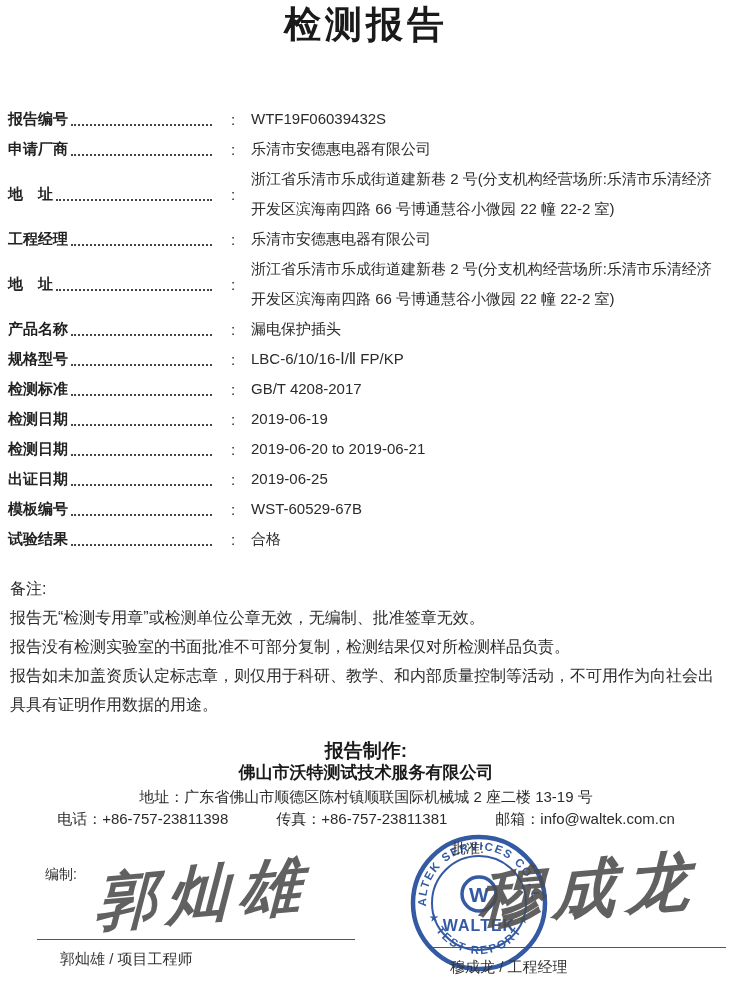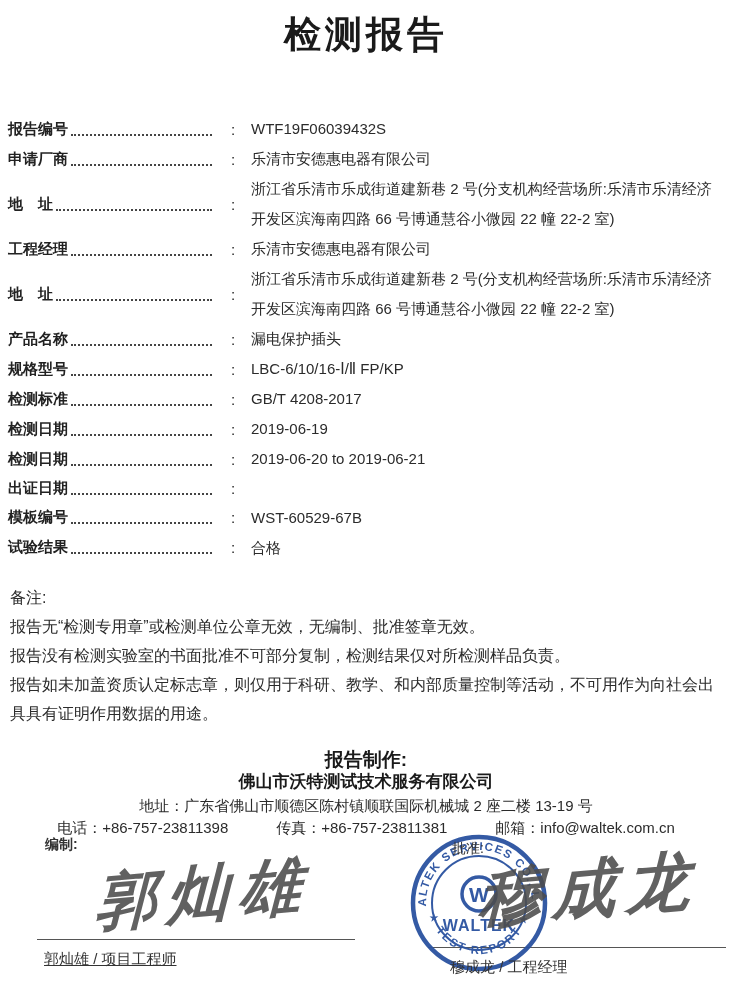--- a/index.html
+++ b/index.html
@@ -2,21 +2,21 @@
 <html><head>
 <meta charset="utf-8">
 <style>
   html,body{margin:0;padding:0;background:#fff;}
   .page{
     position:relative;width:732px;height:1000px;background:#fff;
     font-family:"Liberation Sans","DejaVu Sans",sans-serif;
     color:#2b2b2b;overflow:hidden;
   }
   .title{
-    margin:0;padding-top:10px;text-align:center;
+    margin:0;text-align:center;
     font-size:37px;font-weight:bold;color:#1a1a1a;letter-spacing:4px;
   }
   
   .fields{margin:54px 4px 0 8px;}
   .frow{display:flex;align-items:center;min-height:28.6px;}
   .labelcell{display:flex;align-items:flex-end;width:207px;flex:0 0 207px;}
   .flabel{font-weight:bold;font-size:15px;color:#222;white-space:nowrap;}
   .dots{flex:1;border-bottom:2px dotted #444;margin:0 3px 3px 3px;height:14px;}
   .colon{flex:0 0 36px;text-align:center;font-size:15px;color:#222;}
   .fvalue{flex:1;font-size:15px;line-height:30px;color:#2b2b2b;padding-right:2px;}
@@ -25,34 +25,34 @@
   .remarks-heading{font-weight:normal;}
   
   .footer{margin-top:22px;text-align:center;}
   .f-heading{font-size:19px;font-weight:bold;color:#1a1a1a;line-height:20px;}
   .f-company{font-size:17px;font-weight:bold;color:#1a1a1a;line-height:23px;}
   .f-address{font-size:15px;color:#2b2b2b;line-height:22px;margin-top:2px;}
   .f-contact{display:flex;justify-content:center;gap:48px;font-size:15px;color:#2b2b2b;line-height:22px;}
   
   .sig-area{position:absolute;left:0;top:828px;width:732px;height:172px;}
   .sig-label{position:absolute;font-size:14px;color:#333;z-index:3;}
-  .lbl-prepared{left:45px;top:8px;font-weight:bold;}
+  .lbl-prepared{left:45px;top:38px;}
   .lbl-approved{left:452px;top:12px;}
   .handwriting{
     position:absolute;z-index:2;color:#4c4c4c;font-weight:bold;font-style:italic;
     font-size:62px;letter-spacing:10px;transform:rotate(-5deg) skewX(-6deg);
     white-space:nowrap;opacity:0.88;
   }
   .hw-left{left:95px;top:24px;}
   .hw-right{left:478px;top:18px;font-size:64px;}
   .sig-line{position:absolute;height:0;border-bottom:1px solid #555;z-index:1;}
   .line-left{left:37px;top:111px;width:318px;}
   .line-right{left:428px;top:119px;width:298px;}
   .sig-name{position:absolute;font-size:15px;color:#333;z-index:3;}
-  .name-left{left:44px;top:122px;text-decoration:underline;}
+  .name-left{left:60px;top:122px;}
   .name-right{left:450px;top:130px;}
   .seal{position:absolute;left:408px;top:4px;z-index:2;opacity:0.95;}
 </style>
 </head>
 <body>
 
 <div class="page">
 
   <h1 class="title">检测报告</h1>
 
@@ -136,20 +136,21 @@
         </div>
         <div class="colon">:</div>
         <div class="fvalue">2019-06-20 to 2019-06-21</div>
       </div>
       <div class="frow">
         <div class="labelcell">
           <span class="flabel">出证日期</span>
           <span class="dots"></span>
         </div>
         <div class="colon">:</div>
+        <div class="fvalue">2019-06-25</div>
       </div>
       <div class="frow">
         <div class="labelcell">
           <span class="flabel">模板编号</span>
           <span class="dots"></span>
         </div>
         <div class="colon">:</div>
         <div class="fvalue">WST-60529-67B</div>
       </div>
       <div class="frow">

